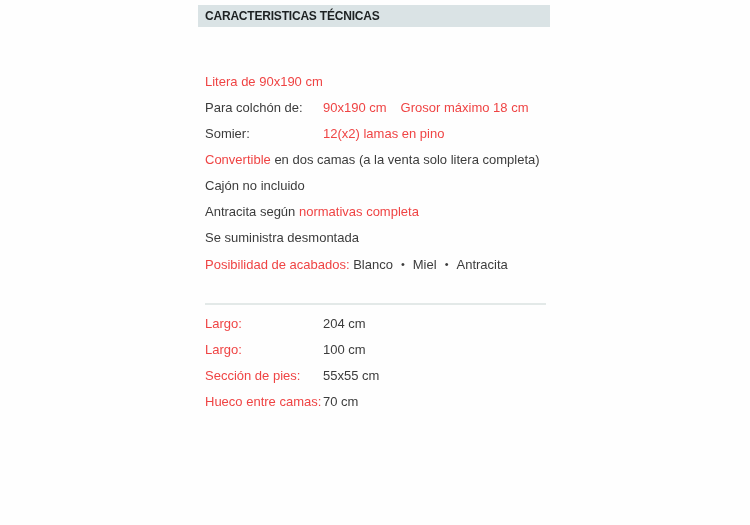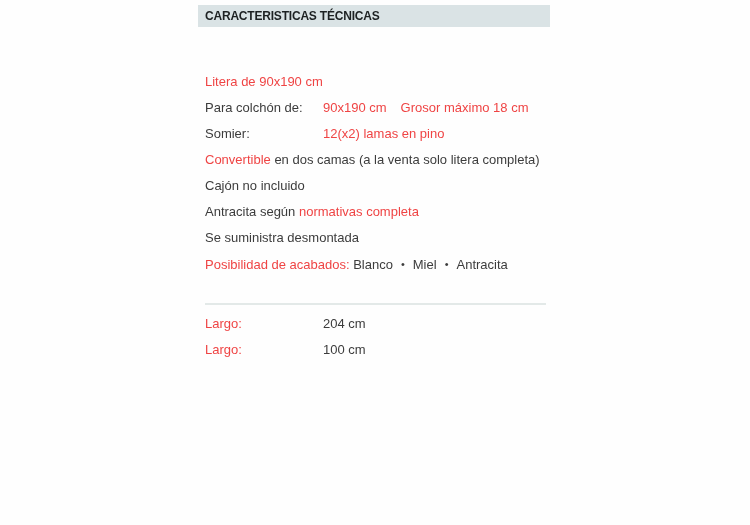--- a/index.html
+++ b/index.html
@@ -115,16 +115,22 @@
     <div class="divider"></div>
 
 
     <div class="rows">
       <div class="row">
         <span class="b col-label">Largo:</span><span class="r">204 cm</span>
       </div>
       <div class="row">
         <span class="b col-label">Largo:</span><span class="r">100 cm</span>
       </div>
+      <div class="row">
+        <span class="b col-label">Sección de pies:</span><span class="r">55x55 cm</span>
+      </div>
+      <div class="row">
+        <span class="b col-label">Hueco entre camas:</span><span class="r">70 cm</span>
+      </div>
     </div>
 
   </div>
 </div>
 
 </body></html>

